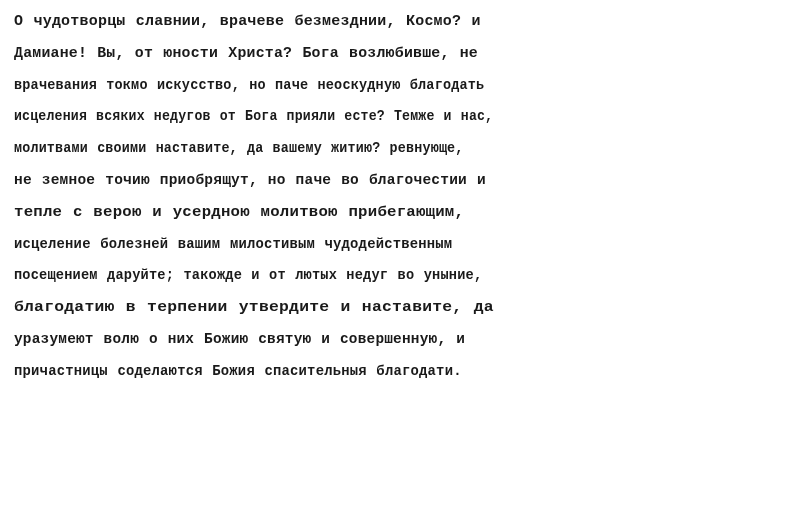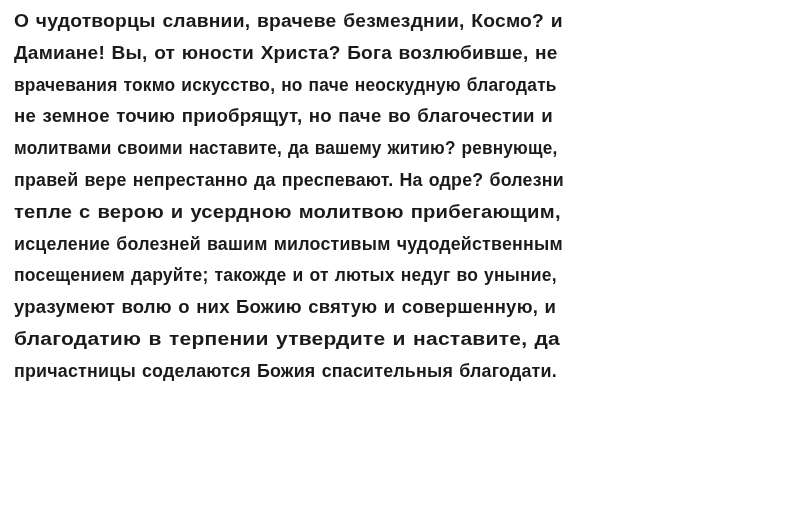--- a/index.html
+++ b/index.html
@@ -24,47 +24,47 @@
     line-height: 31.8px;
     letter-spacing: 0.2px;
     text-align: justify;
     text-justify: inter-word;
     word-spacing: 1px;
     -webkit-font-smoothing: none;
   }
   .line {
     display: block;
     white-space: nowrap;
-    font-family: Liberation Sans, sans-serif;
+    font-family: Liberation Mono, monospace;
     color: #1a1a1a;
     font-weight: 700;
-    font-size: 18px;
+    font-size: 14px;
     height: 31.8px;
     line-height: 31.8px;
     overflow: hidden;
     transform-origin: left center;
   }
   
   .line-inner {
     display: inline-block;
     white-space: nowrap;
     transform-origin: left center;
   }
 </style>
 </head>
 <body>
 
 <div id="page">
   <div class="text-body">
     <div class="line"><span class="line-inner" style="transform: scaleX(1.0703);">О чудотворцы славнии, врачеве безмезднии, Космо? и</span></div>
     <div class="line"><span class="line-inner" style="transform: scaleX(1.0616);">Дамиане! Вы, от юности Христа? Бога возлюбивше, не</span></div>
     <div class="line"><span class="line-inner" style="transform: scaleX(0.9646);">врачевания токмо искусство, но паче неоскудную благодать</span></div>
+    <div class="line"><span class="line-inner" style="transform: scaleX(0.9436);">исцеления всяких недугов от Бога прияли есте? Темже и нас,</span></div>
+    <div class="line"><span class="line-inner" style="transform: scaleX(0.9555);">молитвами своими наставите, да вашему житию? ревнующе,</span></div>
     <div class="line"><span class="line-inner" style="transform: scaleX(1.0365);">не земное точию приобрящут, но паче во благочестии и</span></div>
-    <div class="line"><span class="line-inner" style="transform: scaleX(0.9555);">молитвами своими наставите, да вашему житию? ревнующе,</span></div>
-    <div class="line"><span class="line-inner" style="transform: scaleX(0.9895);">правей вере непрестанно да преспевают. На одре? болезни</span></div>
     <div class="line"><span class="line-inner" style="transform: scaleX(1.1207);">тепле с верою и усердною молитвою прибегающим,</span></div>
     <div class="line"><span class="line-inner" style="transform: scaleX(0.9901);">исцеление болезней вашим милостивым чудодейственным</span></div>
     <div class="line"><span class="line-inner" style="transform: scaleX(0.9734);">посещением даруйте; такожде и от лютых недуг во уныние,</span></div>
+    <div class="line"><span class="line-inner" style="transform: scaleX(1.1694);">благодатию в терпении утвердите и наставите, да</span></div>
     <div class="line"><span class="line-inner" style="transform: scaleX(1.0295);">уразумеют волю о них Божию святую и совершенную, и</span></div>
-    <div class="line"><span class="line-inner" style="transform: scaleX(1.1694);">благодатию в терпении утвердите и наставите, да</span></div>
     <div class="line"><span class="line-inner" style="transform: scaleX(0.9921);">причастницы соделаются Божия спасительныя благодати.</span></div>
   </div>
 </div>
 
 </body></html>

